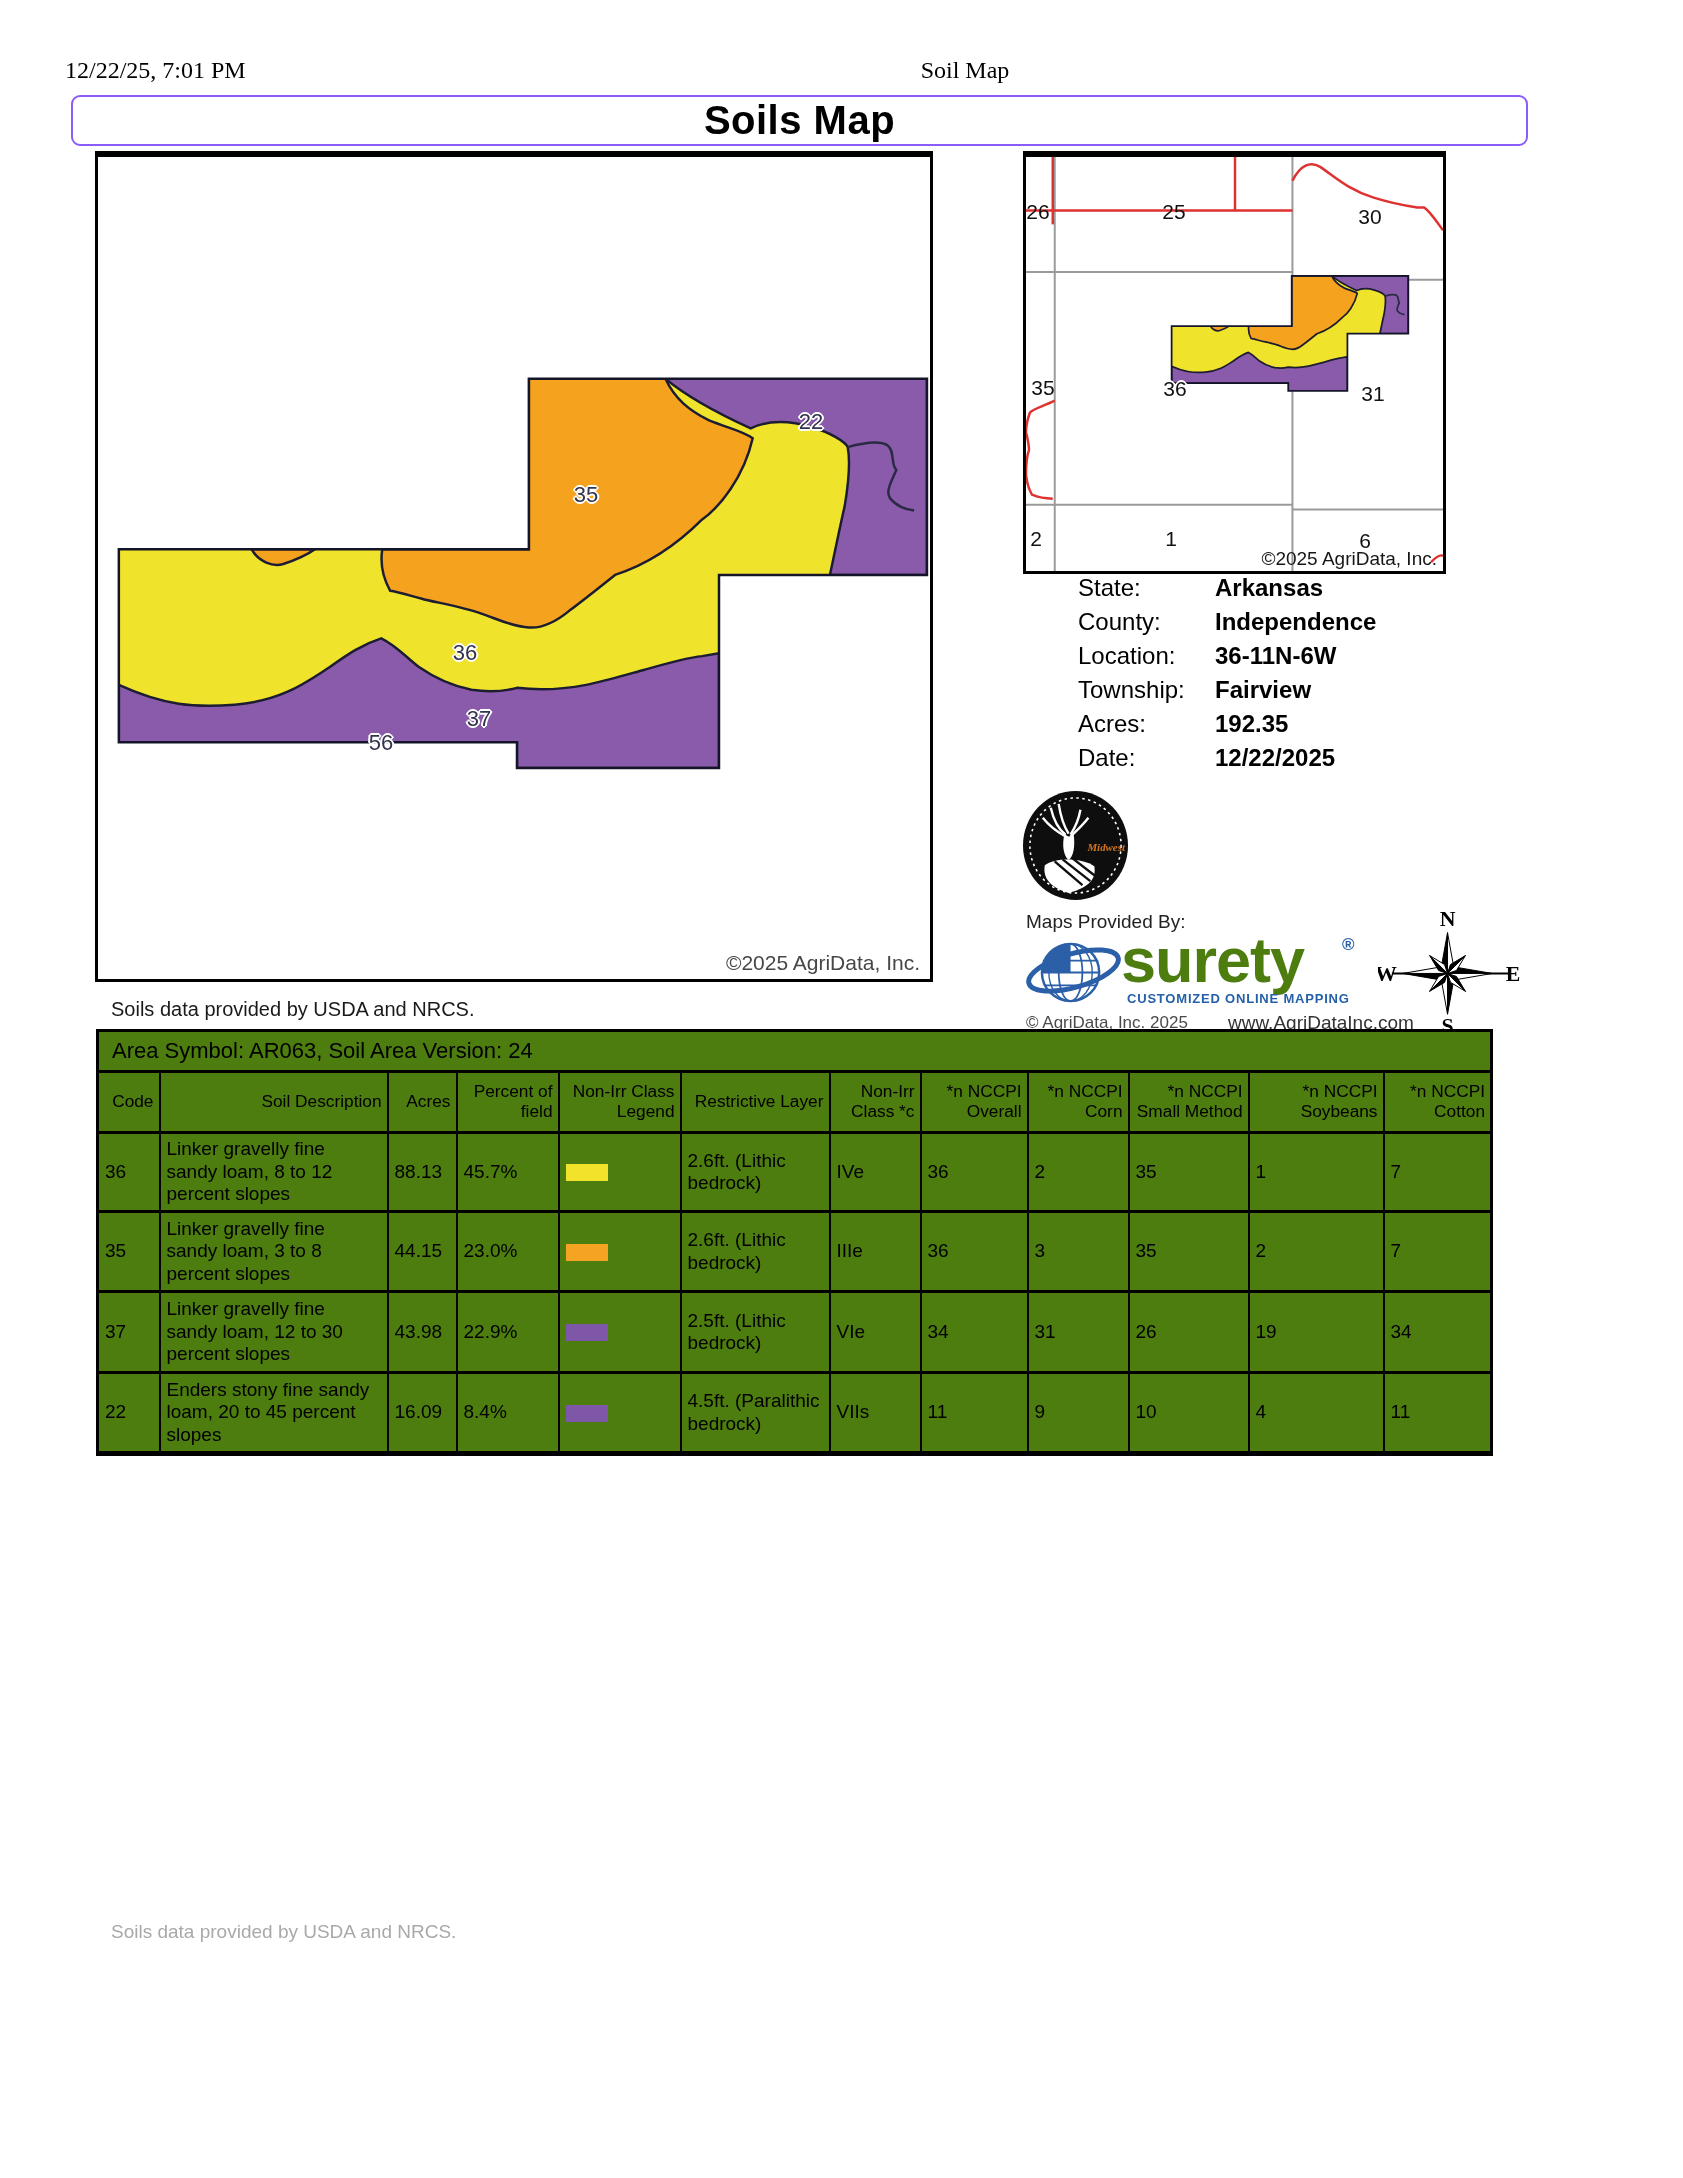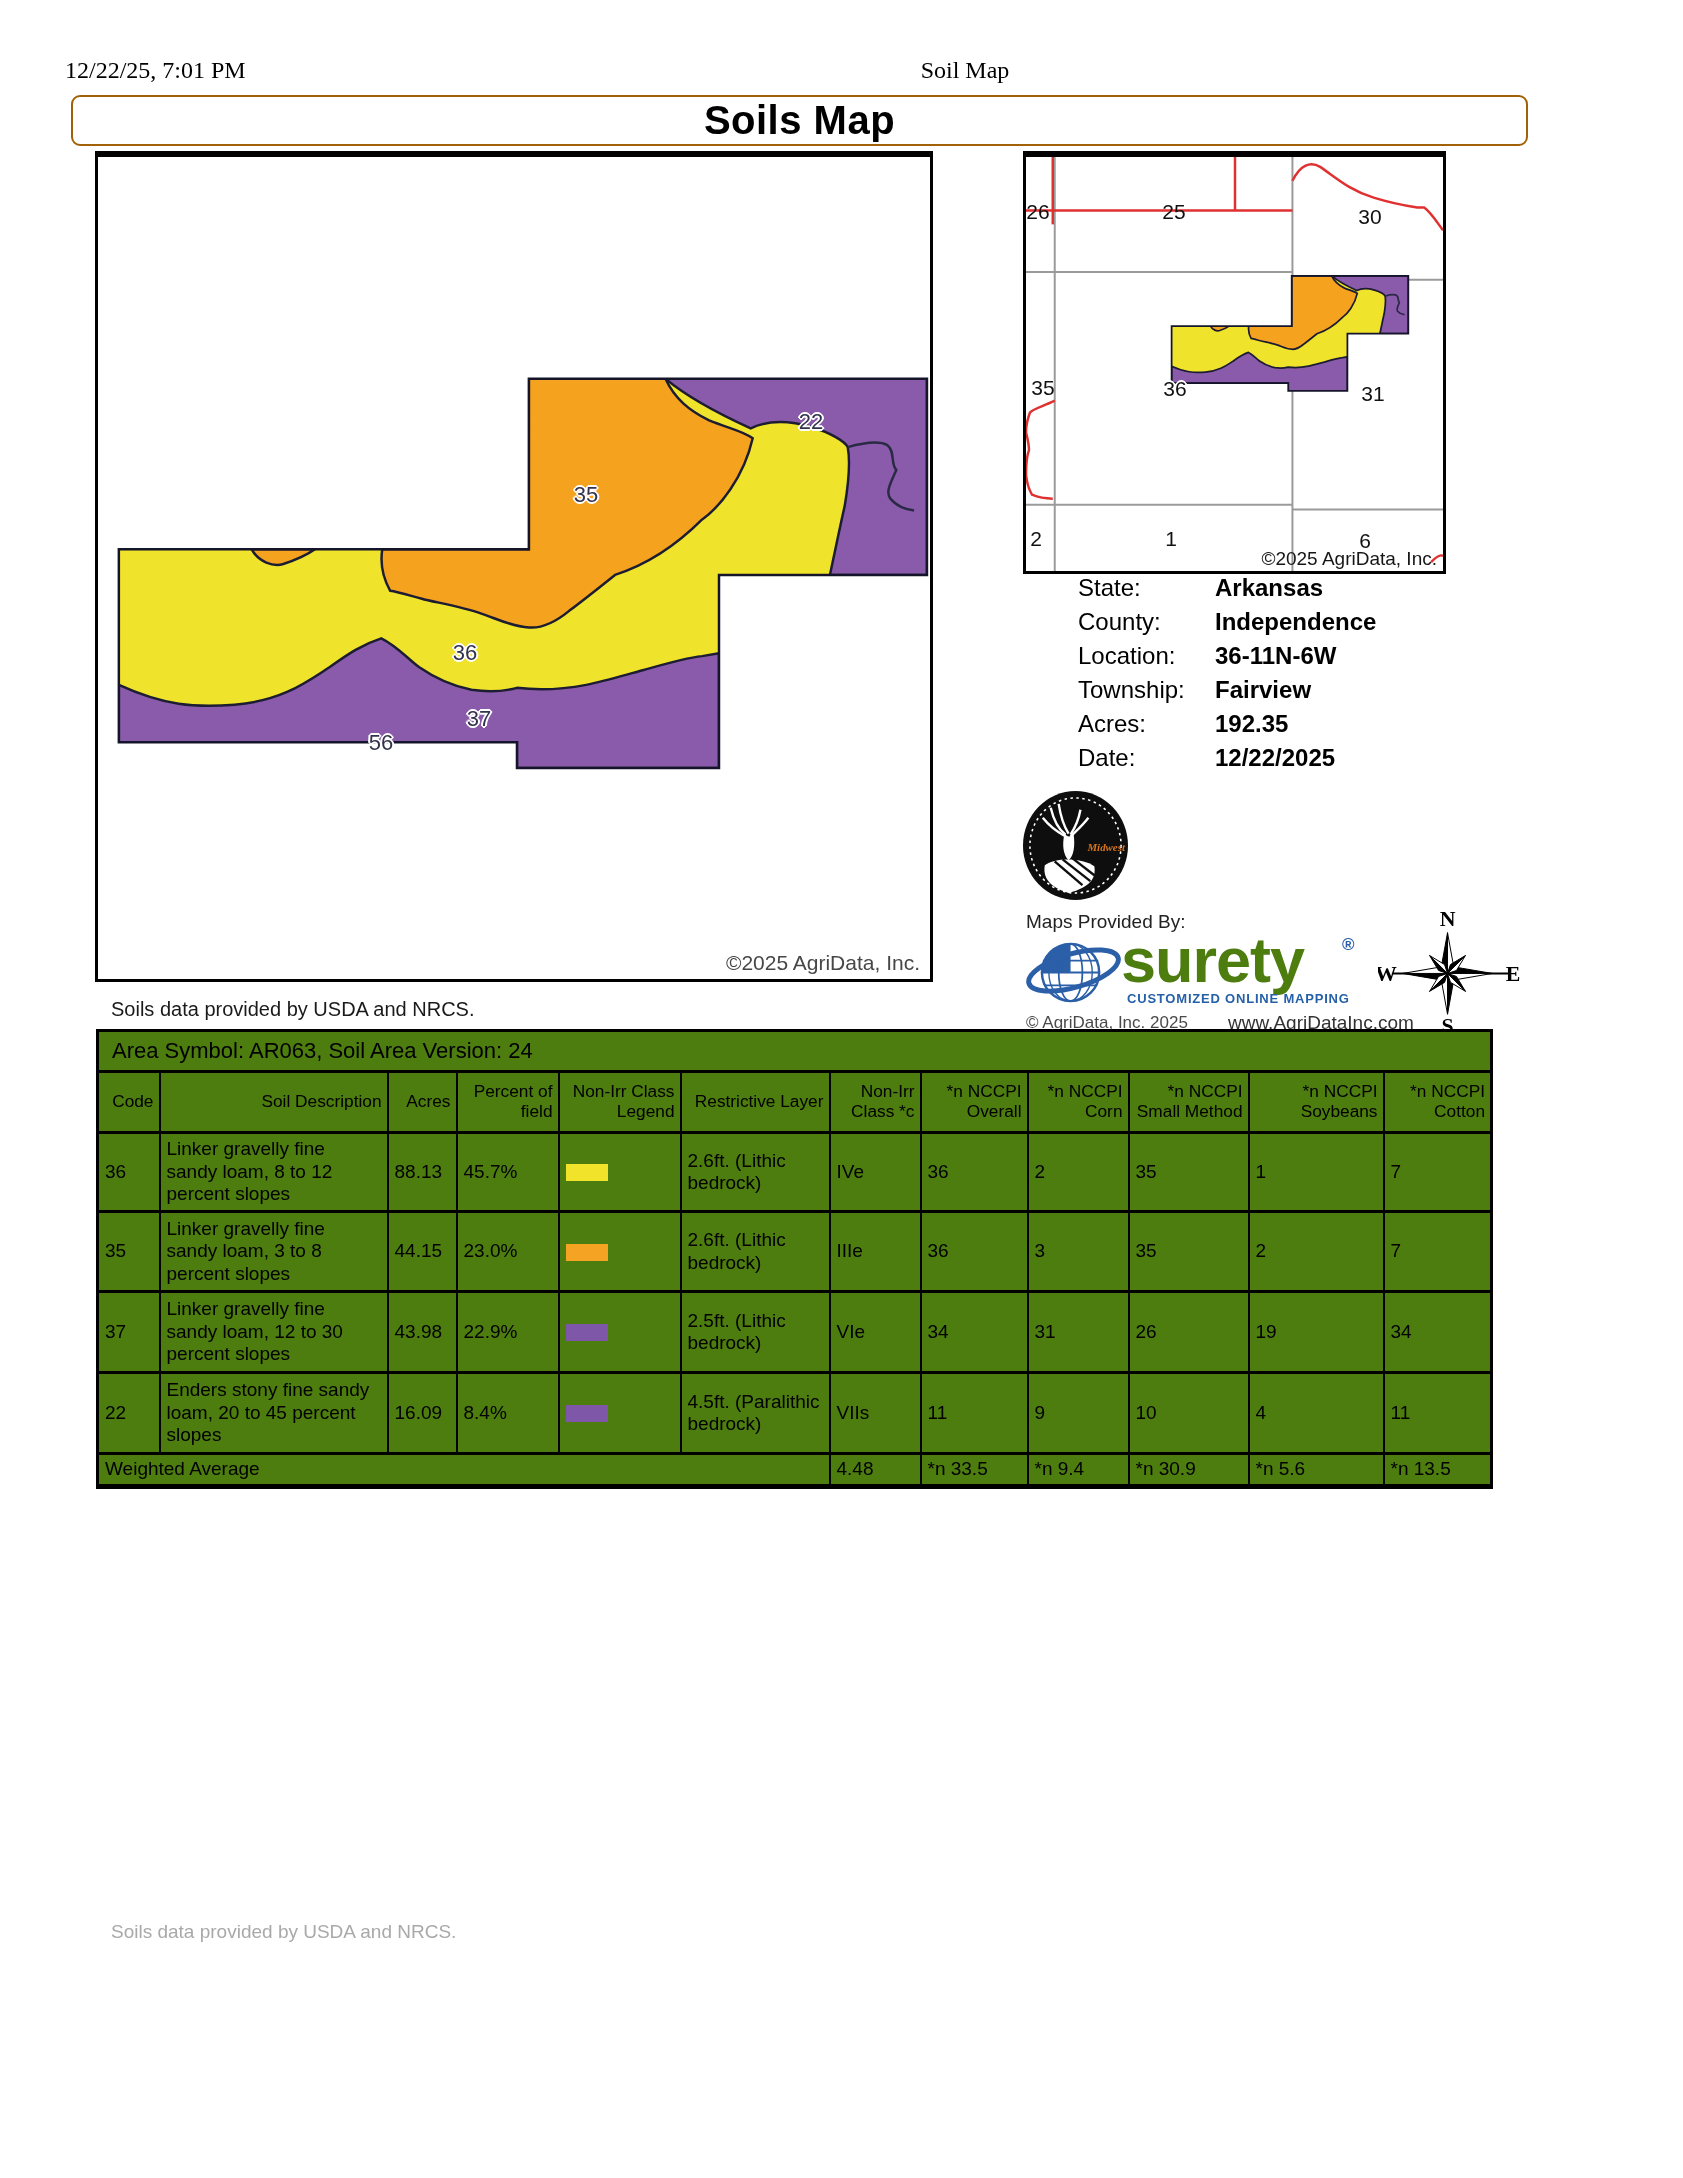--- a/index.html
+++ b/index.html
@@ -6,21 +6,21 @@
   .page{position:relative;width:1683px;height:2178px;background:#ffffff;overflow:hidden;
         font-family:"Liberation Sans",sans-serif;color:#000;}
   .serif{font-family:"Liberation Serif",serif;}
   .abs{position:absolute;}
 
   
   .ph{font-size:24px;color:#000;}
   .pf{font-size:19px;color:#000;}
 
   
-  .title-box{left:71px;top:95px;width:1457px;height:51px;border:2px solid #a16207;border-radius:9px;
+  .title-box{left:71px;top:95px;width:1457px;height:51px;border:2px solid #8b5cf6;border-radius:9px;
              box-sizing:border-box;display:flex;align-items:center;justify-content:center;}
   .title-box span{font-size:40px;font-weight:bold;letter-spacing:0.5px;}
 
   
   .map-box{box-sizing:border-box;border:3px solid #000;border-top-width:6px;background:#fff;}
   .main-map{left:95px;top:151px;width:838px;height:831px;}
   .loc-map{left:1023px;top:151px;width:423px;height:423px;}
 
   .map-label{position:absolute;transform:translate(-50%,-50%);font-size:22px;color:#33334d;
     text-shadow:-2px 0 0 #fff,2px 0 0 #fff,0 -2px 0 #fff,0 2px 0 #fff,
@@ -299,29 +299,20 @@
       <td class="num">8.4%</td>
       <td class="swatch-cell"><span class="swatch" style="background-color: rgb(127, 87, 168);"></span></td>
       <td class="num">4.5ft. (Paralithic bedrock)</td>
       <td class="num">VIIs</td>
       <td class="num">11</td>
       <td class="num">9</td>
       <td class="num">10</td>
       <td class="num">4</td>
       <td class="num">11</td>
     </tr>
-    <tr class="tr-wa">
-      <td colspan="6" class="num">Weighted Average</td>
-      <td class="num">4.48</td>
-      <td class="num">*n 33.5</td>
-      <td class="num">*n 9.4</td>
-      <td class="num">*n 30.9</td>
-      <td class="num">*n 5.6</td>
-      <td class="num">*n 13.5</td>
-    </tr>
     </tbody>
   </table>
 
 
   <div class="abs note-faint" style="left:111px;top:1921px;">Soils data provided by USDA and NRCS.</div>
 
 
 </div>
 
 

